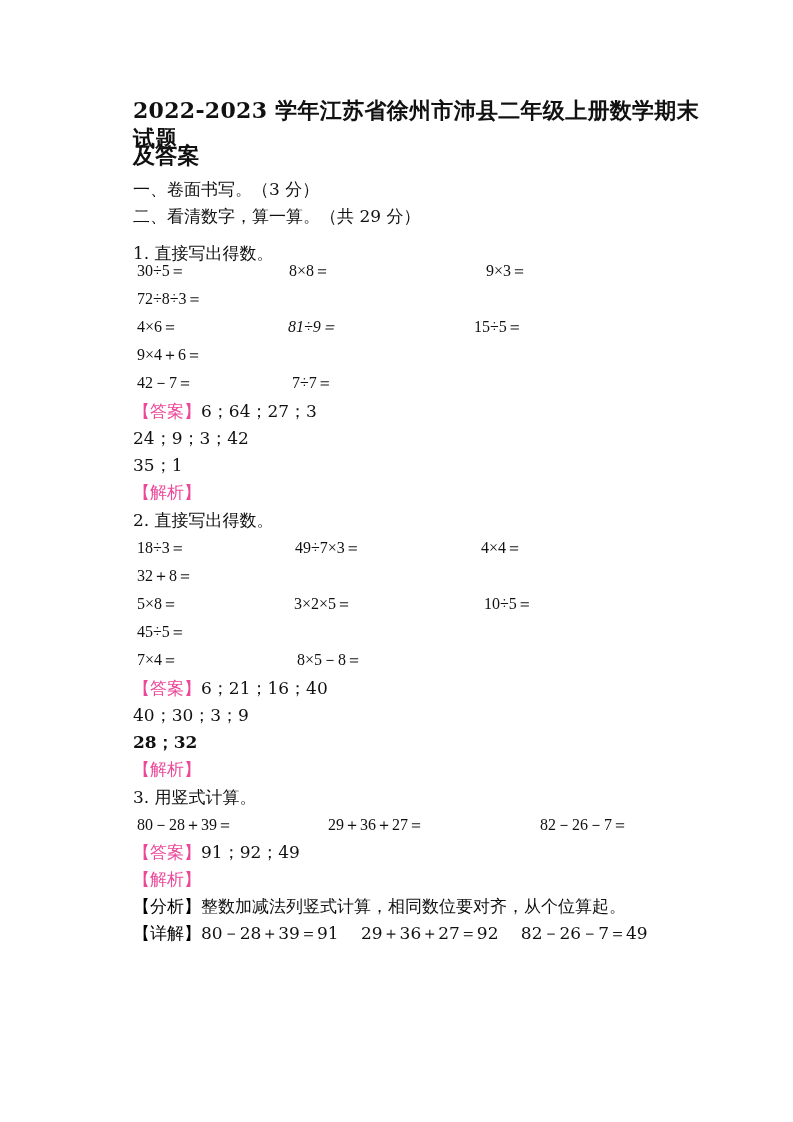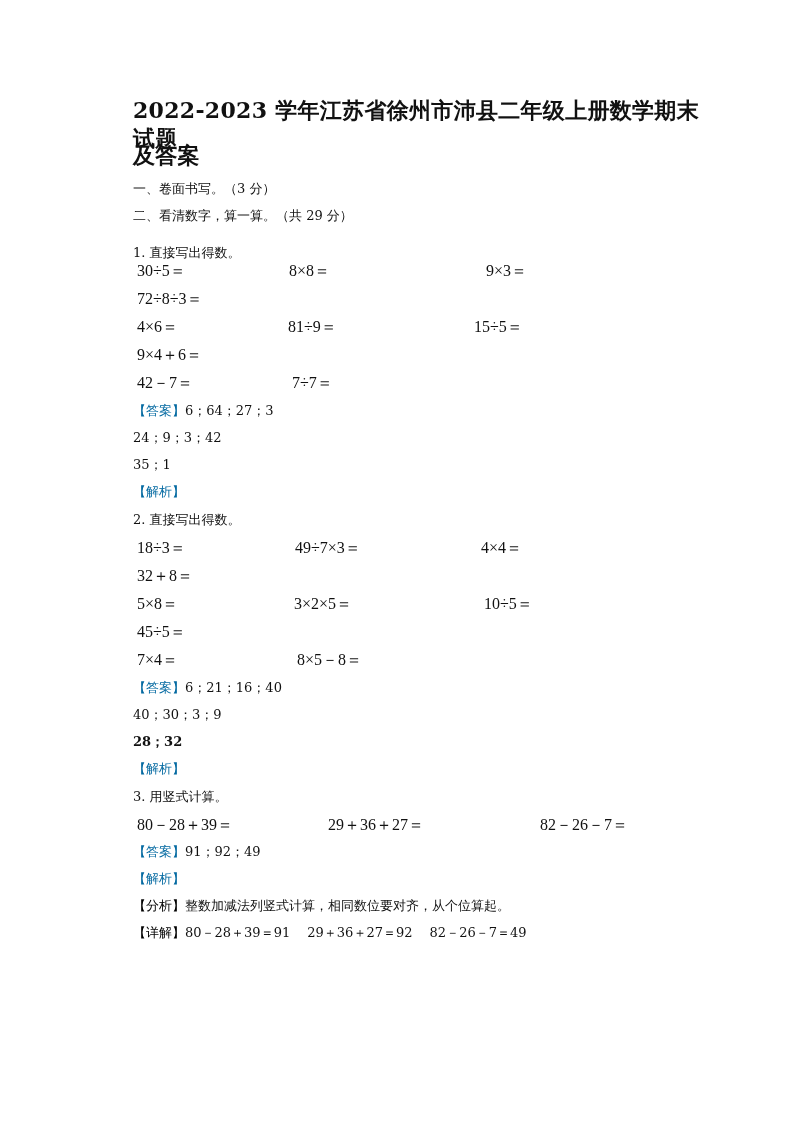--- a/index.html
+++ b/index.html
@@ -1,22 +1,22 @@
 <!DOCTYPE html>
 <html><head>
 <meta charset="utf-8">
 <style>
   html, body { margin: 0; padding: 0; background: #ffffff; }
   body { width: 793px; height: 1122px; position: relative; overflow: hidden;
          font-family: "DejaVu Serif", "Liberation Serif", serif; color: #111; }
   .page { position: absolute; left: 16px; top: 0; width: 793px; height: 1122px; }
   .title { position: absolute; left: 117px; width: 580px; font-size: 22px; font-weight: bold; line-height: 28px; letter-spacing: 0.3px; }
-  .line { position: absolute; left: 117px; font-size: 13px; line-height: 18px; white-space: nowrap; }
+  .line { position: absolute; left: 117px; font-size: 17px; line-height: 18px; white-space: nowrap; }
   .math { position: absolute; font-family: "Liberation Serif", "DejaVu Serif", serif; font-size: 16px; line-height: 20px; white-space: nowrap; }
-  .tag { color: #0369a1; }
+  .tag { color: #ec4899; }
   .tag-dark { color: #000000; }
 </style>
 </head>
 <body>
 
 <div class="page">
 
   <div class="title" style="top:96px;">2022-2023 学年江苏省徐州市沛县二年级上册数学期末试题</div>
   <div class="title" style="top:141px;">及答案</div>
 
@@ -25,21 +25,21 @@
 
   <div class="line" style="top:234px;margin-top:10px;">1. 直接写出得数。</div>
 
   <div class="math" style="left:121px; top:261px;">30÷5＝</div>
   <div class="math" style="left:273px; top:261px;">8×8＝</div>
   <div class="math" style="left:461px; top:261px;margin-left:9px;">9×3＝</div>
 
   <div class="math" style="left:121px; top:289px;">72÷8÷3＝</div>
 
   <div class="math" style="left:121px; top:317px;">4×6＝</div>
-  <div class="math" style="left:272px; top:317px;">81÷9＝</div>
+  <div class="math" style="left:272px; top:317px;font-style:italic;">81÷9＝</div>
   <div class="math" style="left:458px; top:317px;">15÷5＝</div>
 
   <div class="math" style="left:121px; top:345px;">9×4＋6＝</div>
 
   <div class="math" style="left:121px; top:373px;">42－7＝</div>
   <div class="math" style="left:276px; top:373px;">7÷7＝</div>
 
   <div class="line" style="top:402px;">
     <span class="tag">【答案】</span><span>6；64；27；3</span>
   </div>

